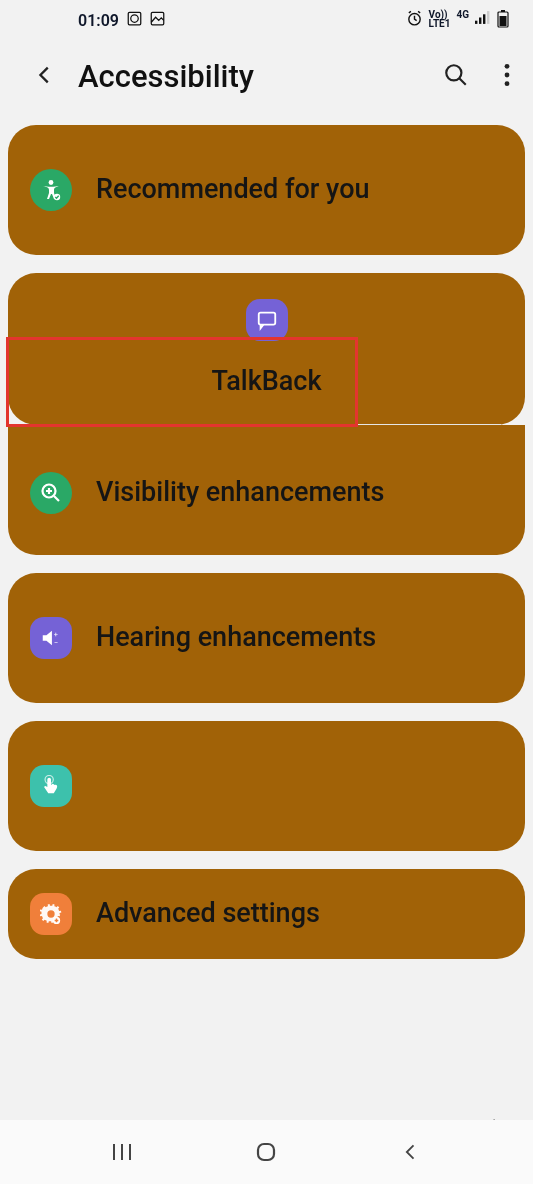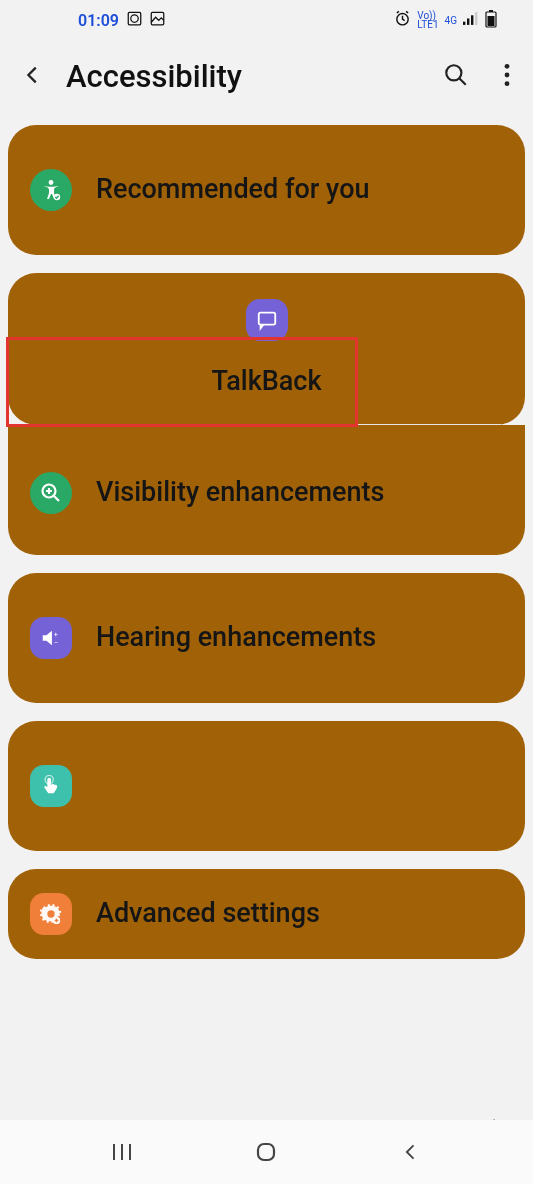--- a/index.html
+++ b/index.html
@@ -9,32 +9,32 @@
       background: #f2f2f2;
       font-family: -apple-system, BlinkMacSystemFont, "Segoe UI", Roboto, sans-serif;
       position: relative;
       overflow: hidden;
     }
     .status-bar {
       height: 40px;
       display: flex;
       align-items: center;
       justify-content: space-between;
-      padding: 0 36px 0 78px;
+      padding: 0 24px 0 78px;
       font-size: 16px;
       font-weight: 600;
-      color: #1d4ed8;
+      color: #0f172a;
     }
     .status-left { display: flex; align-items: center; gap: 8px; }
-    .status-right { display: flex; align-items: center; gap: 6px; font-size: 13px; font-weight: 400; }
+    .status-right { display: flex; gap: 6px; font-size: 13px; font-weight: 700; }
     .status-right .mini { font-size: 10px; line-height: 9px; text-align: left; }
     .header {
       display: flex;
       align-items: center;
-      padding: 18px 22px 30px 22px;
+      padding: 18px 22px 30px 34px;
       gap: 22px;
     }
     .header .title {
       font-size: 31px;
       font-weight: 500;
       color: #111;
       flex: 1;
     }
     .content { padding: 0 8px; }
     .card {

